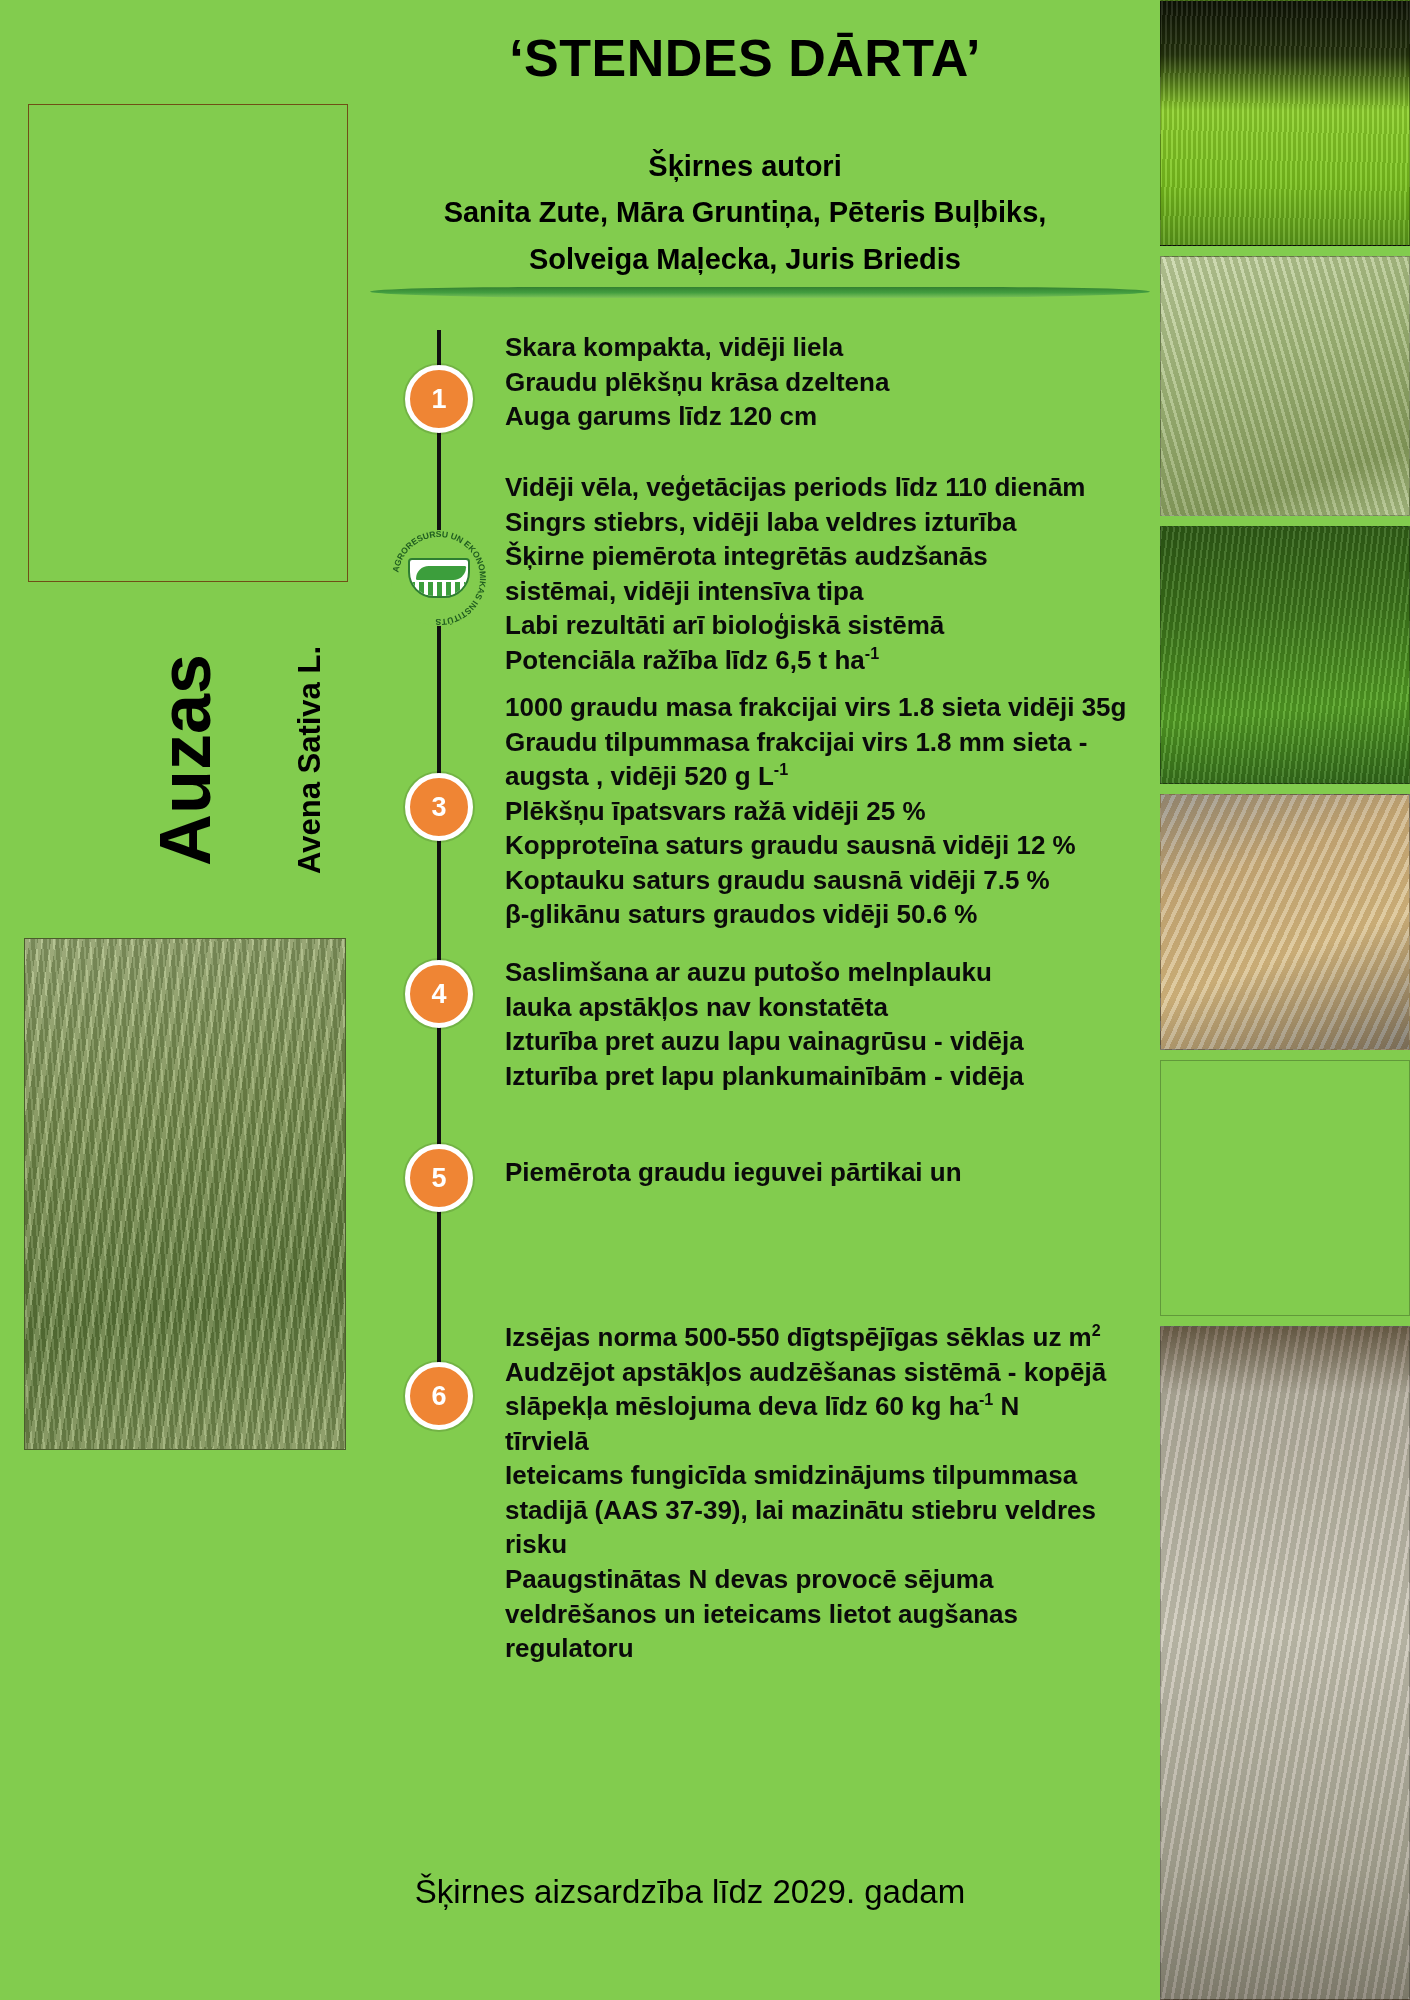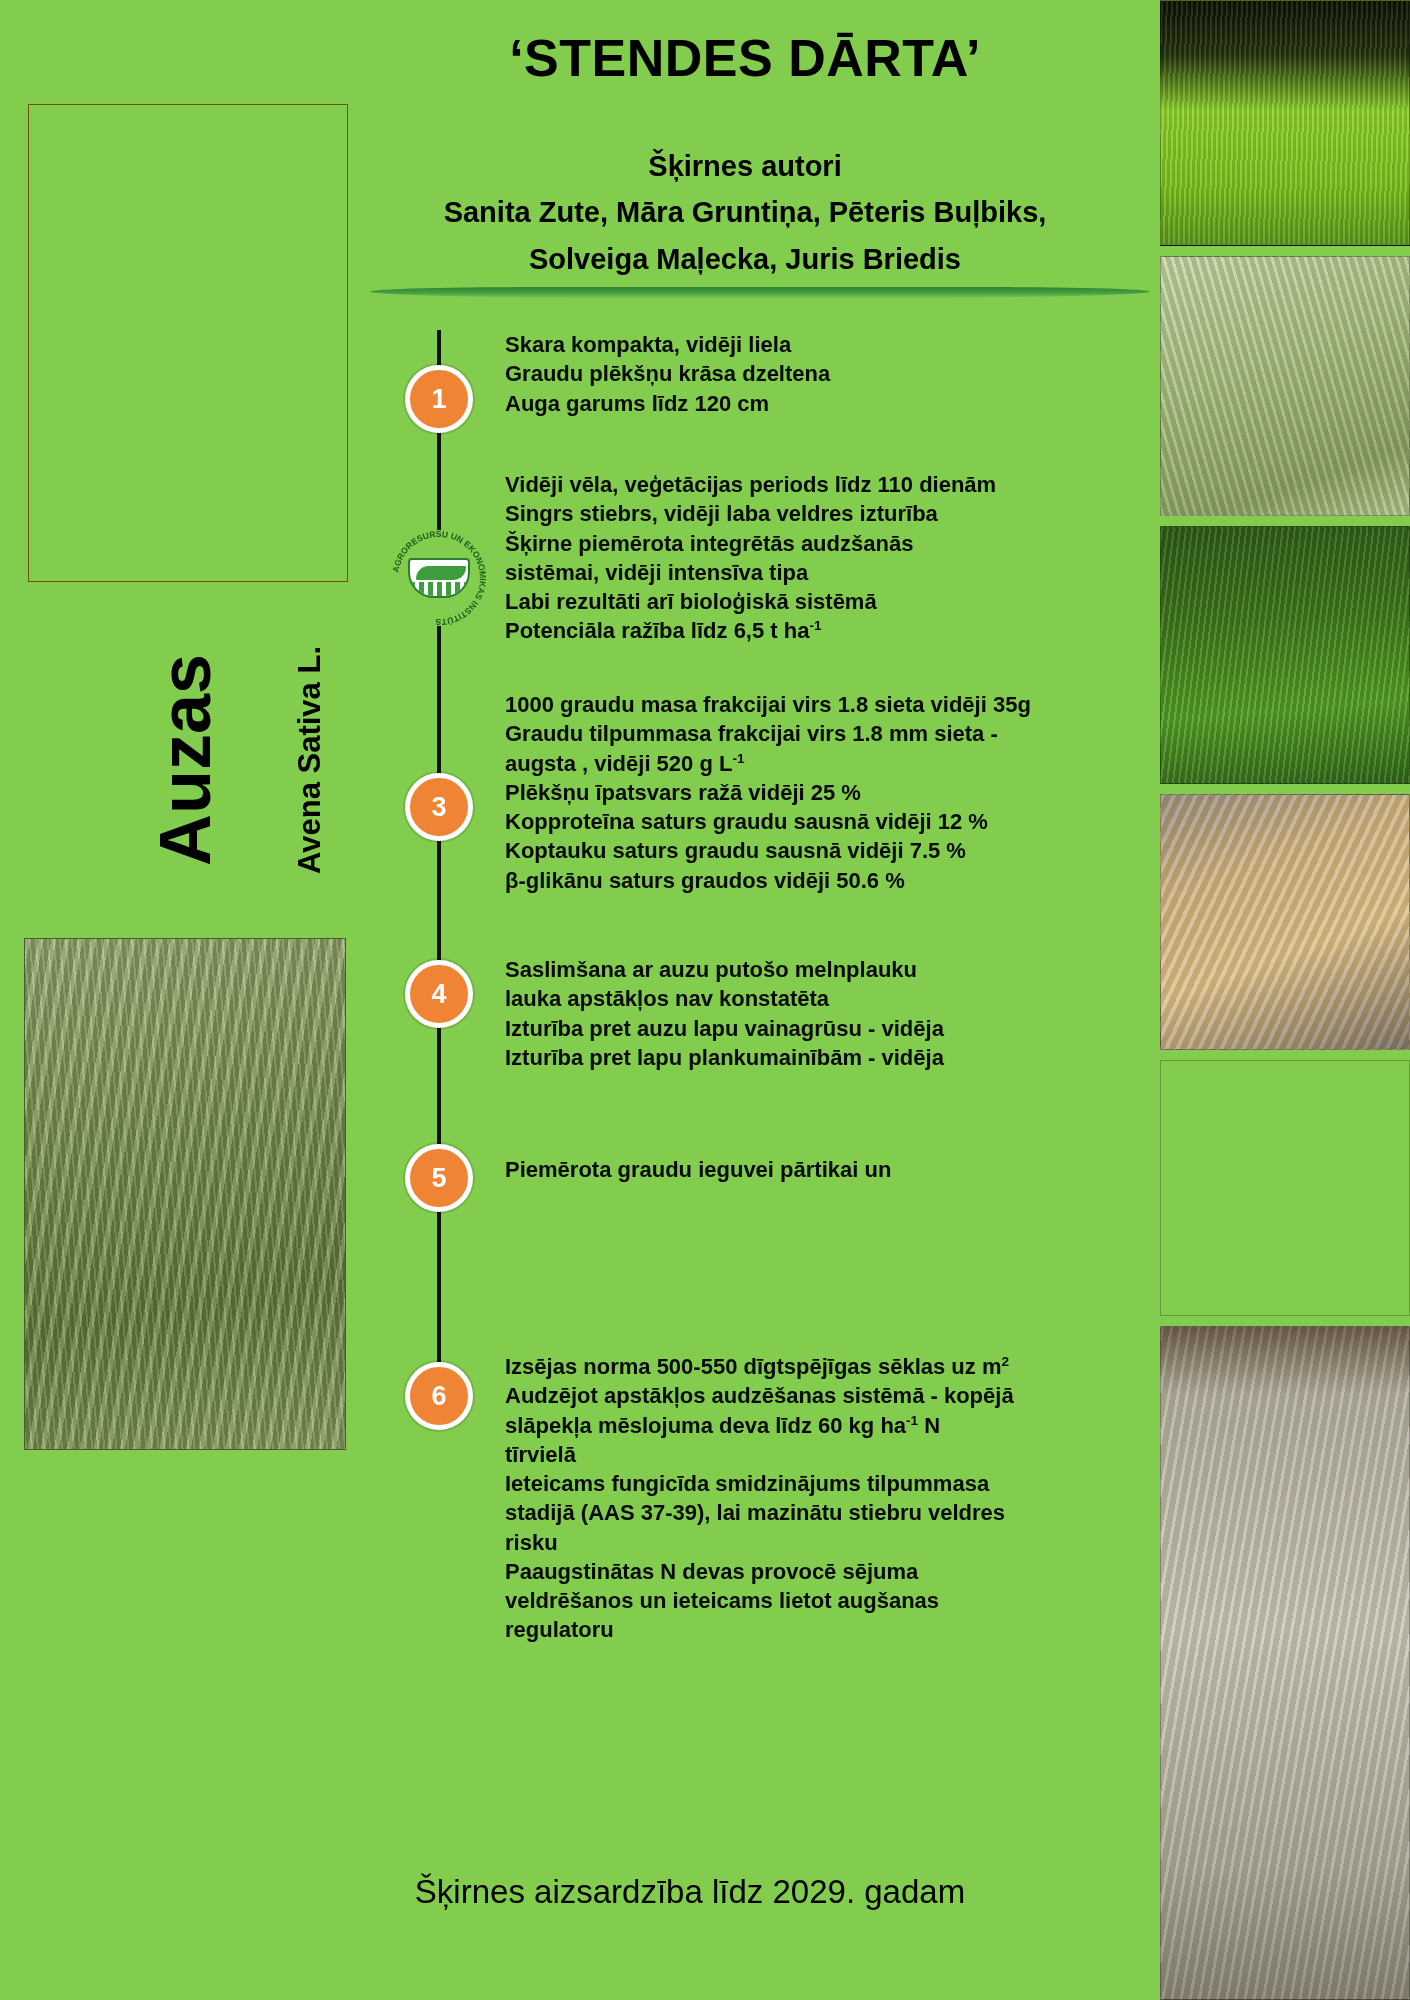--- a/index.html
+++ b/index.html
@@ -234,34 +234,34 @@
     position: absolute;
     left: 0; bottom: 0; width: 62px; height: 14px;
     background: repeating-linear-gradient(90deg, #3c9e3c 0 5px, #fff 5px 9px);
   }
 
   
   .block {
     position: absolute;
     left: 505px;
     width: 660px;
-    font-size: 22px;
+    font-size: 26px;
     font-weight: bold;
     color: #0a0a0a;
     line-height: 1.33;
   }
   .block .l { display: block; white-space: nowrap; }
   sup { font-size: 0.62em; vertical-align: super; }
 
   .b1 { top: 330px; }
   .b2 { top: 470px; }
   .b3 { top: 690px; }
   .b4 { top: 955px; }
   .b5 { top: 1155px; }
-  .b6 { top: 1320px; margin-top: 32px; }
+  .b6 { top: 1320px; }
 
   .footer {
     position: absolute;
     left: 240px;
     top: 1873px;
     width: 900px;
     text-align: center;
     font-size: 33px;
     font-weight: normal;
     color: #000;

